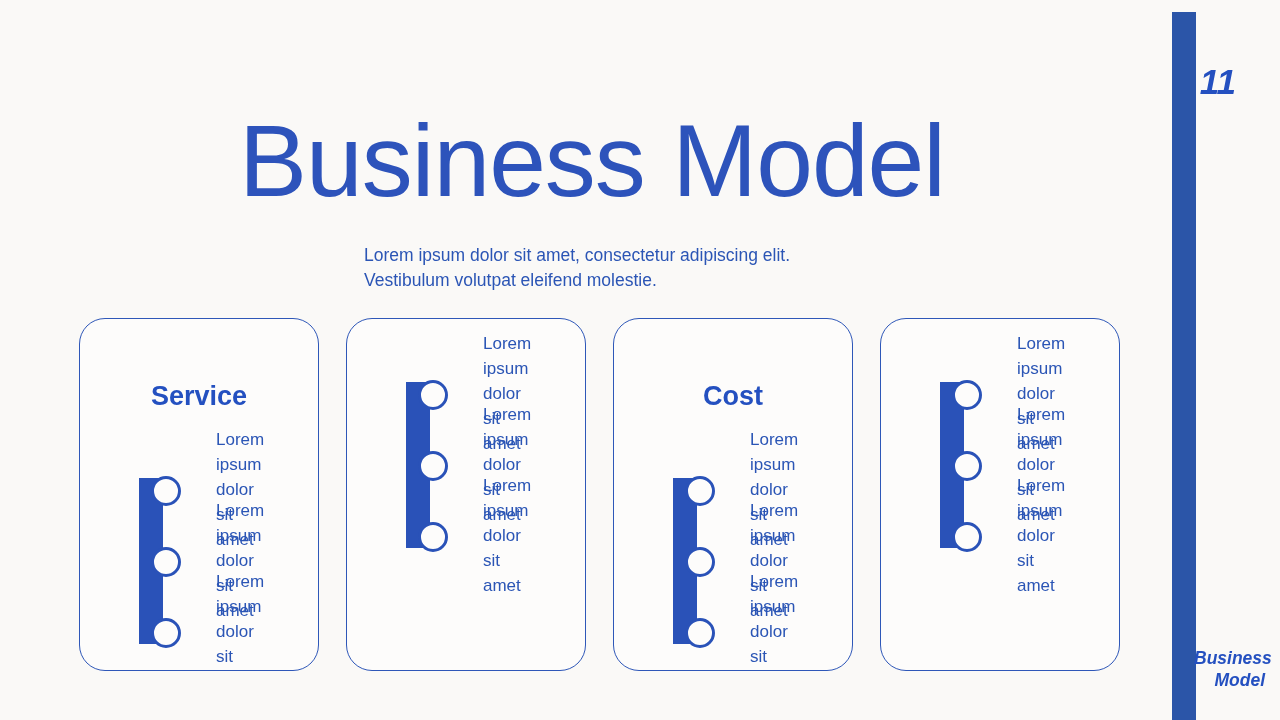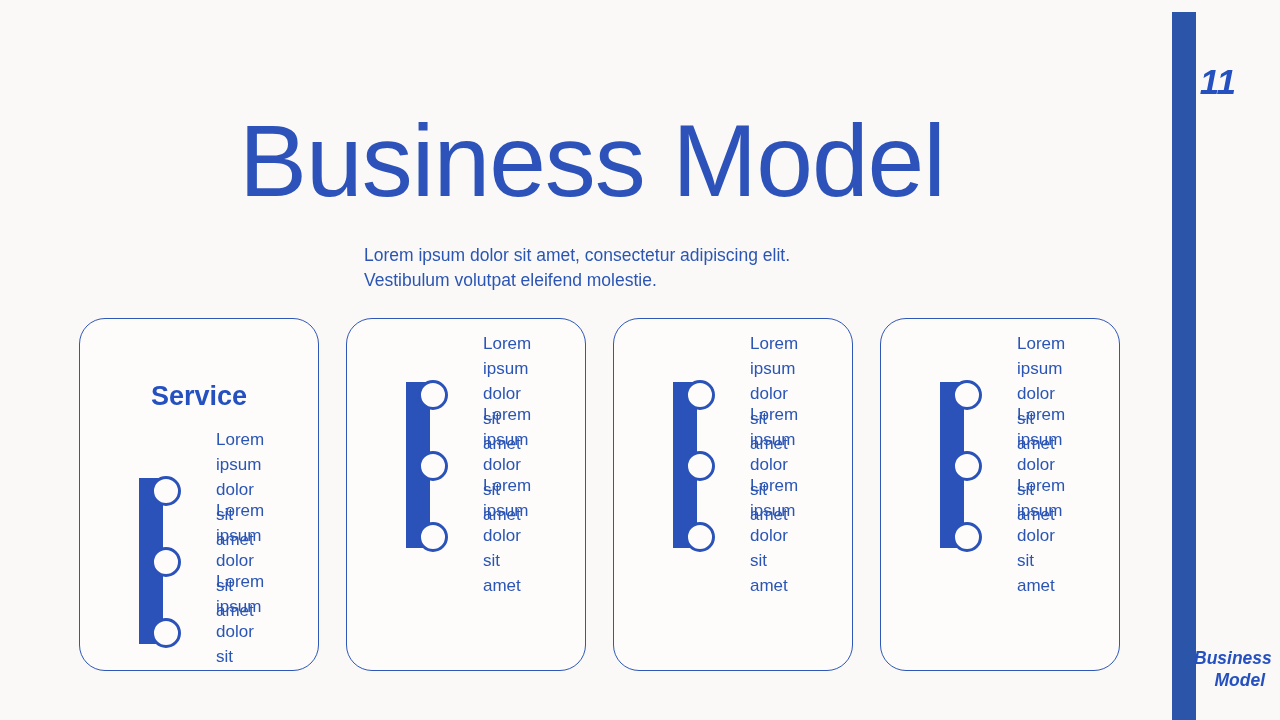--- a/index.html
+++ b/index.html
@@ -131,20 +131,21 @@
           <div class="item-text">Lorem ipsum dolor sit amet</div>
         </div>
         <div class="timeline-item">
           <div class="dot"></div>
           <div class="item-text">Lorem ipsum dolor sit amet</div>
         </div>
       </div>
     </div>
 
     <div class="card">
+      <div class="card-heading">Cost</div>
       <div class="timeline">
         <div class="timeline-line"></div>
         <div class="timeline-item">
           <div class="dot"></div>
           <div class="item-text">Lorem ipsum dolor sit amet</div>
         </div>
         <div class="timeline-item">
           <div class="dot"></div>
           <div class="item-text">Lorem ipsum dolor sit amet</div>
         </div>

